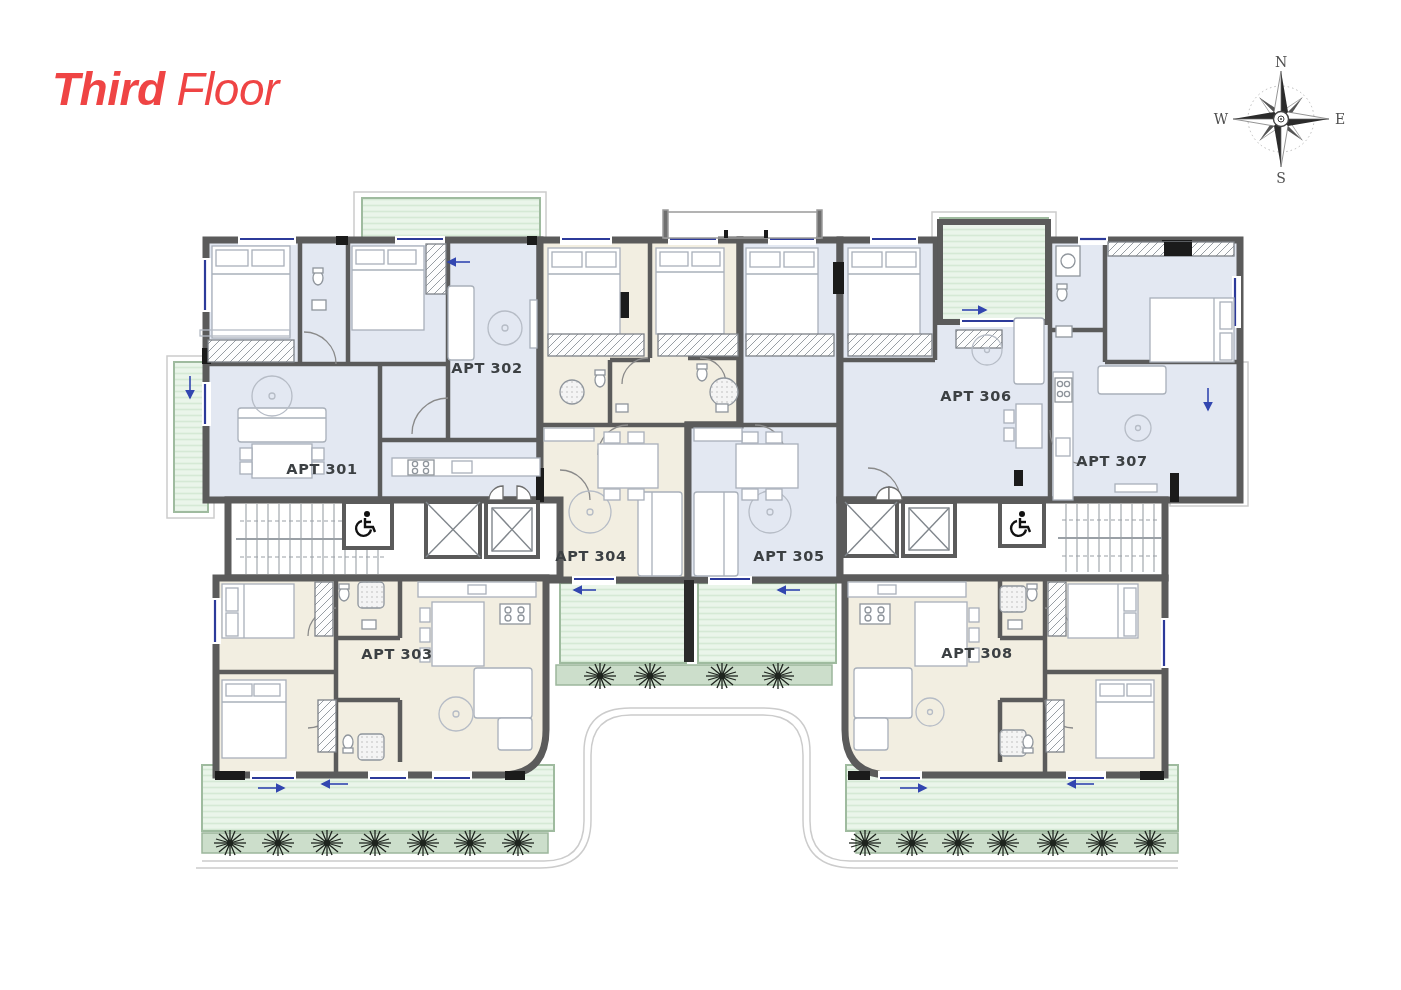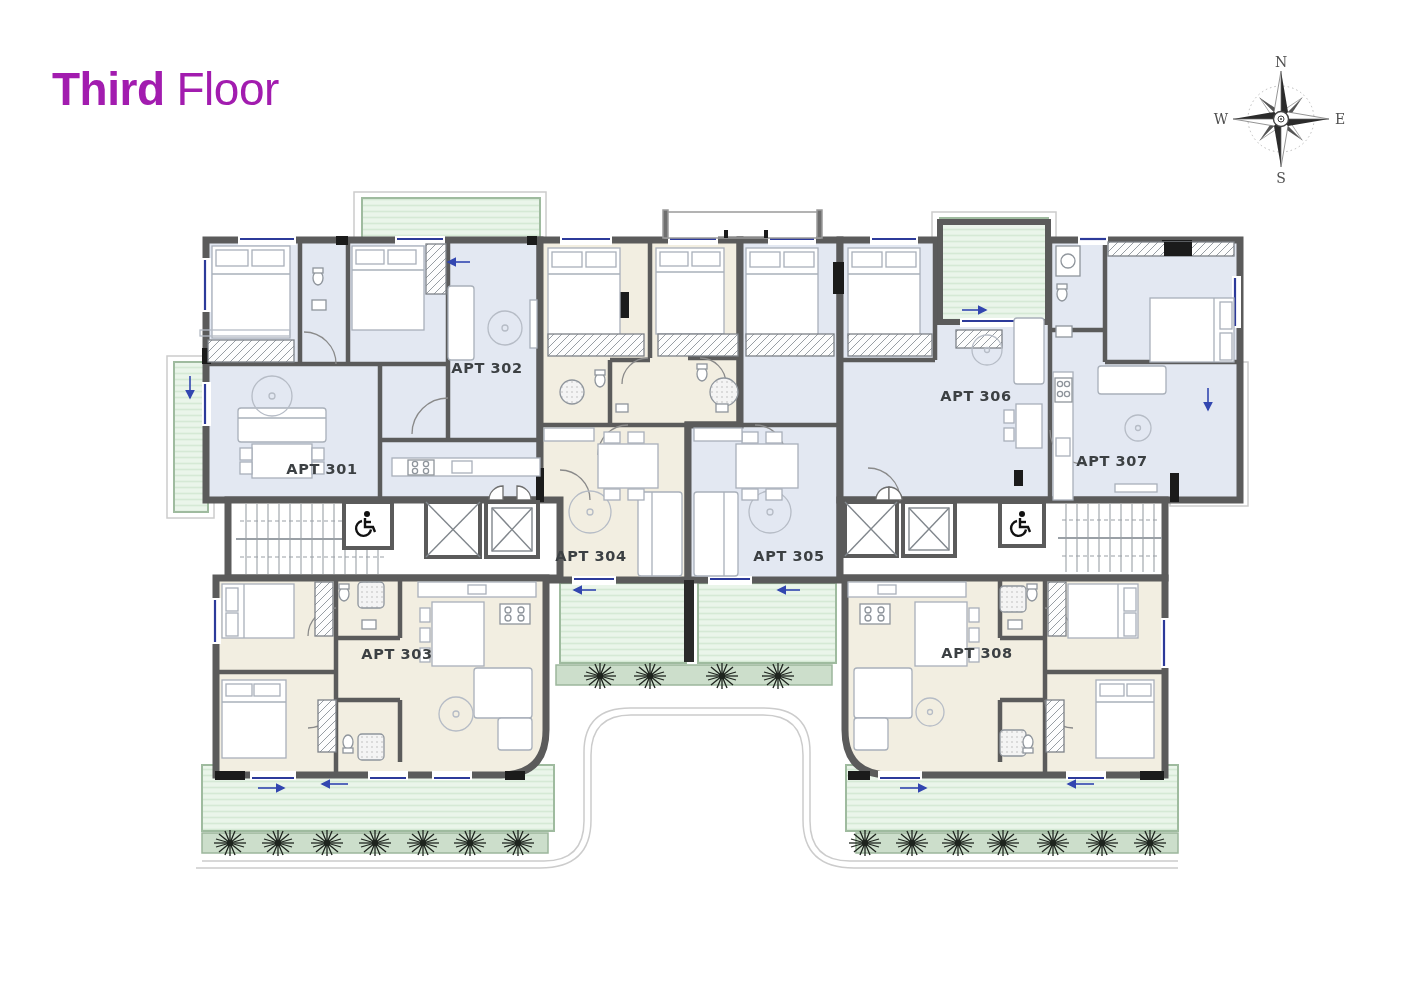--- a/index.html
+++ b/index.html
@@ -1,17 +1,17 @@
 <!DOCTYPE html>
 <html><head>
 <meta charset="utf-8">
 <style>
   html,body{margin:0;padding:0;background:#ffffff;}
   body{width:1401px;height:990px;position:relative;font-family:"Liberation Sans","DejaVu Sans",sans-serif;overflow:hidden;}
-  .page-title{position:absolute;left:52px;top:62px;font-size:46px;color:#a21caf;letter-spacing:-0.5px;}
+  .page-title{position:absolute;left:52px;top:62px;font-size:46px;color:#ef4444;letter-spacing:-0.5px;font-style:italic;}
   .page-title .t-bold{font-weight:800;}
   .page-title .t-light{font-weight:400;margin-left:12px;}
   svg text.apt-label{font-family:"DejaVu Sans","Liberation Sans",sans-serif;font-size:14.5px;font-weight:600;fill:#3c4043;letter-spacing:0.6px;}
   svg text.compass-letter{font-family:"DejaVu Serif","Liberation Serif",serif;font-size:14px;fill:#4f4f4f;}
 </style>
 </head>
 <body>
 
 
 

